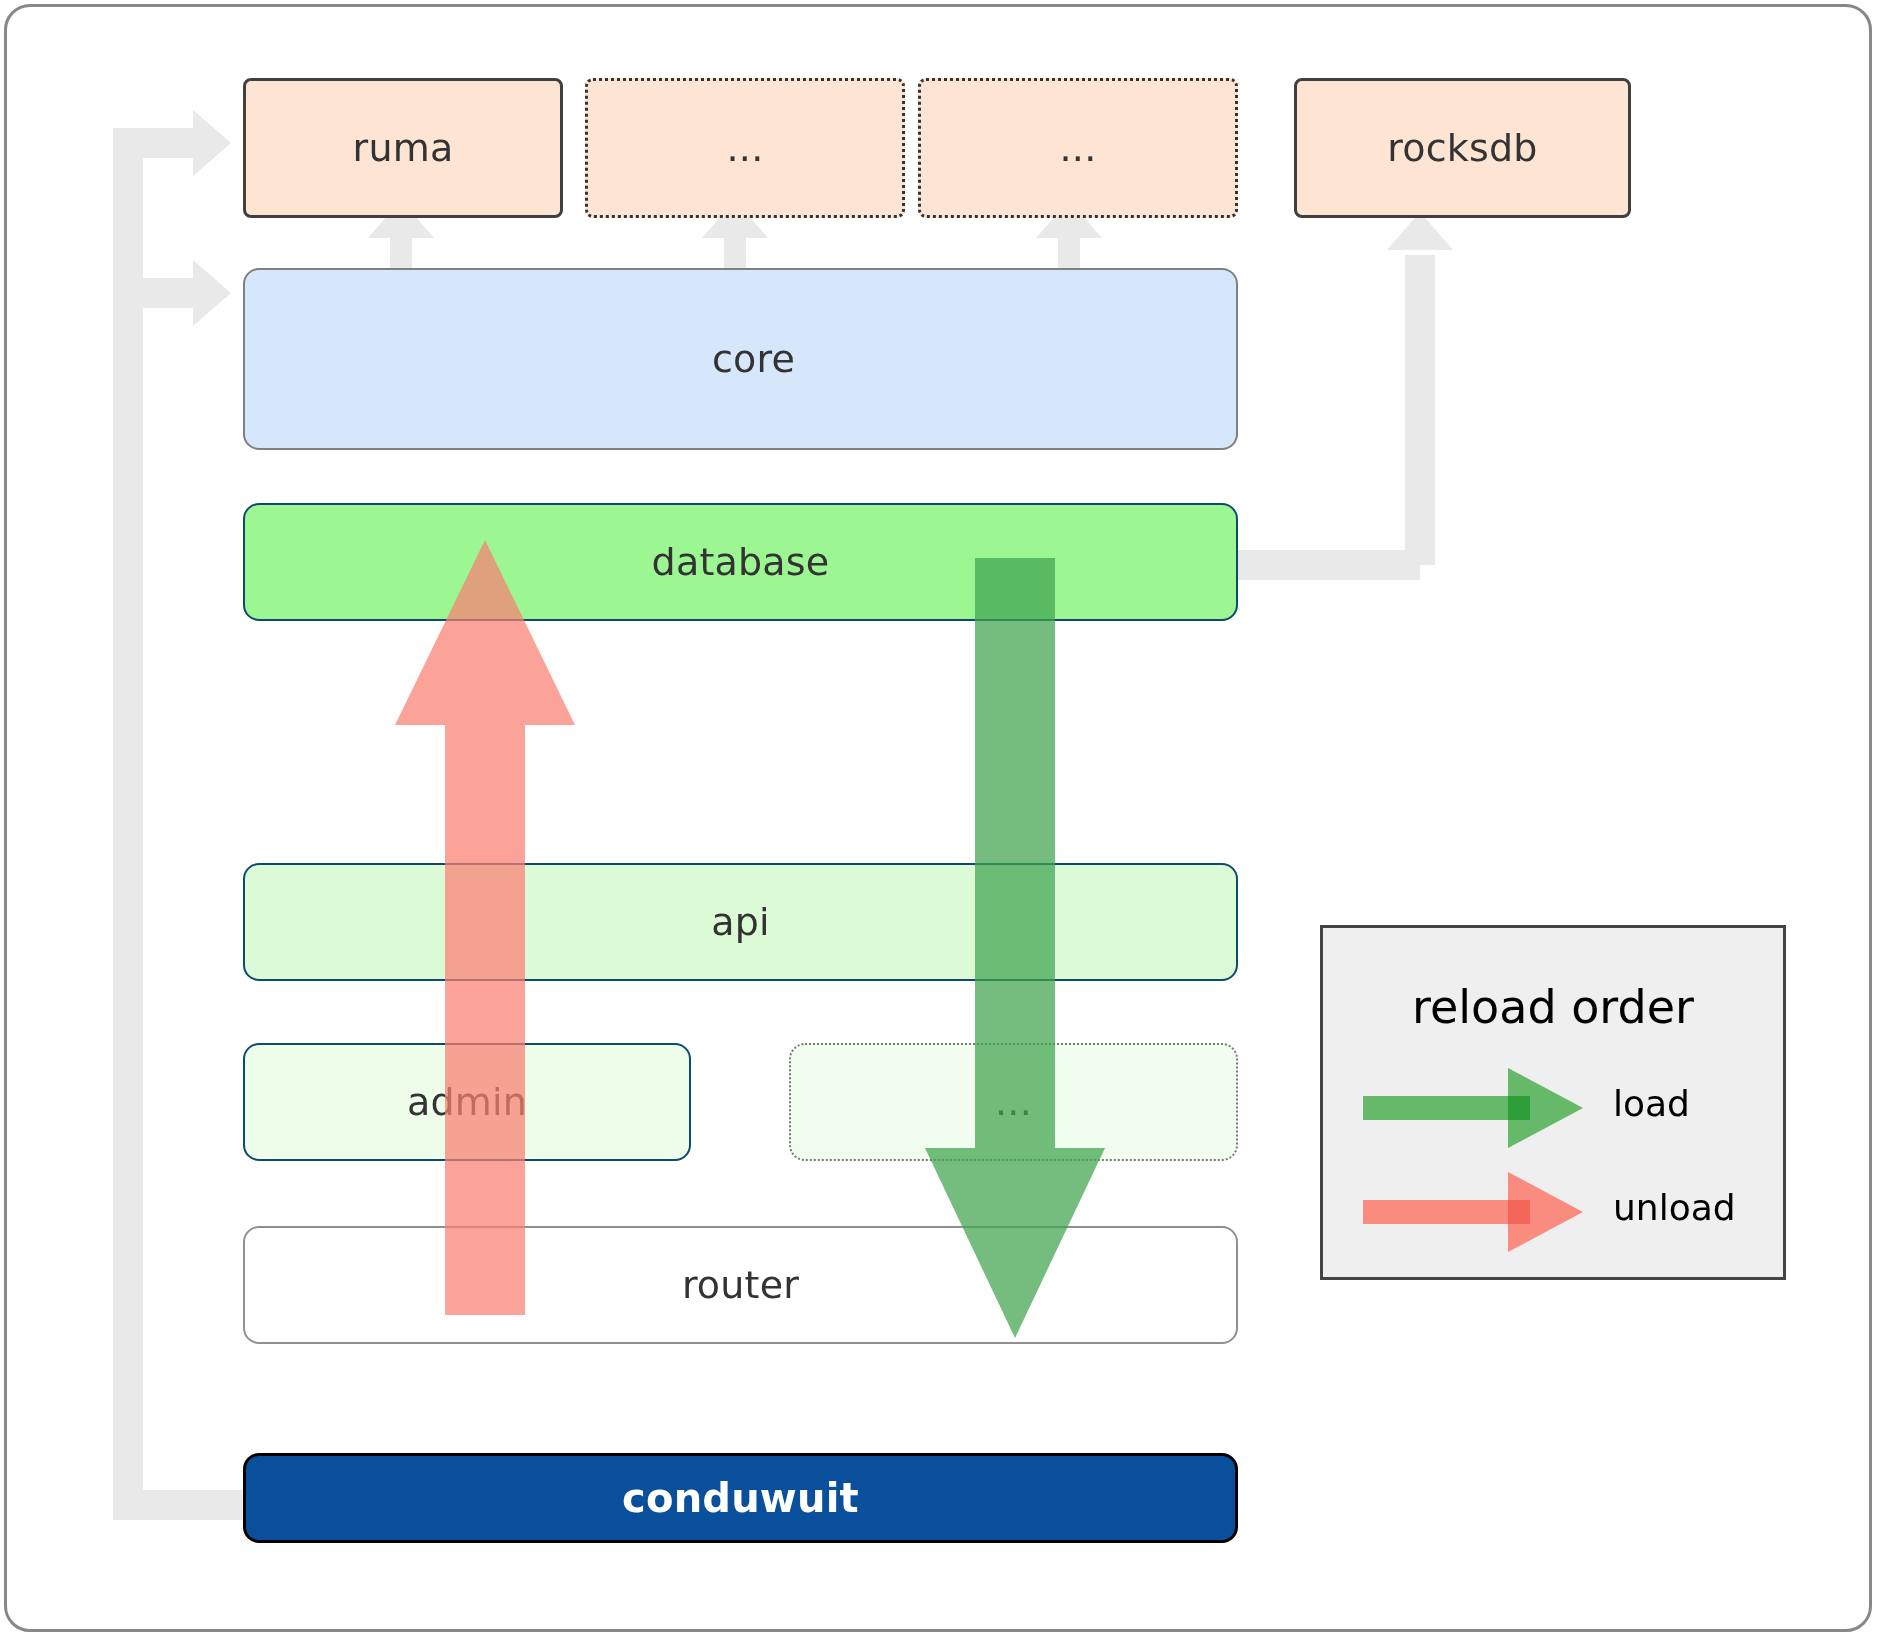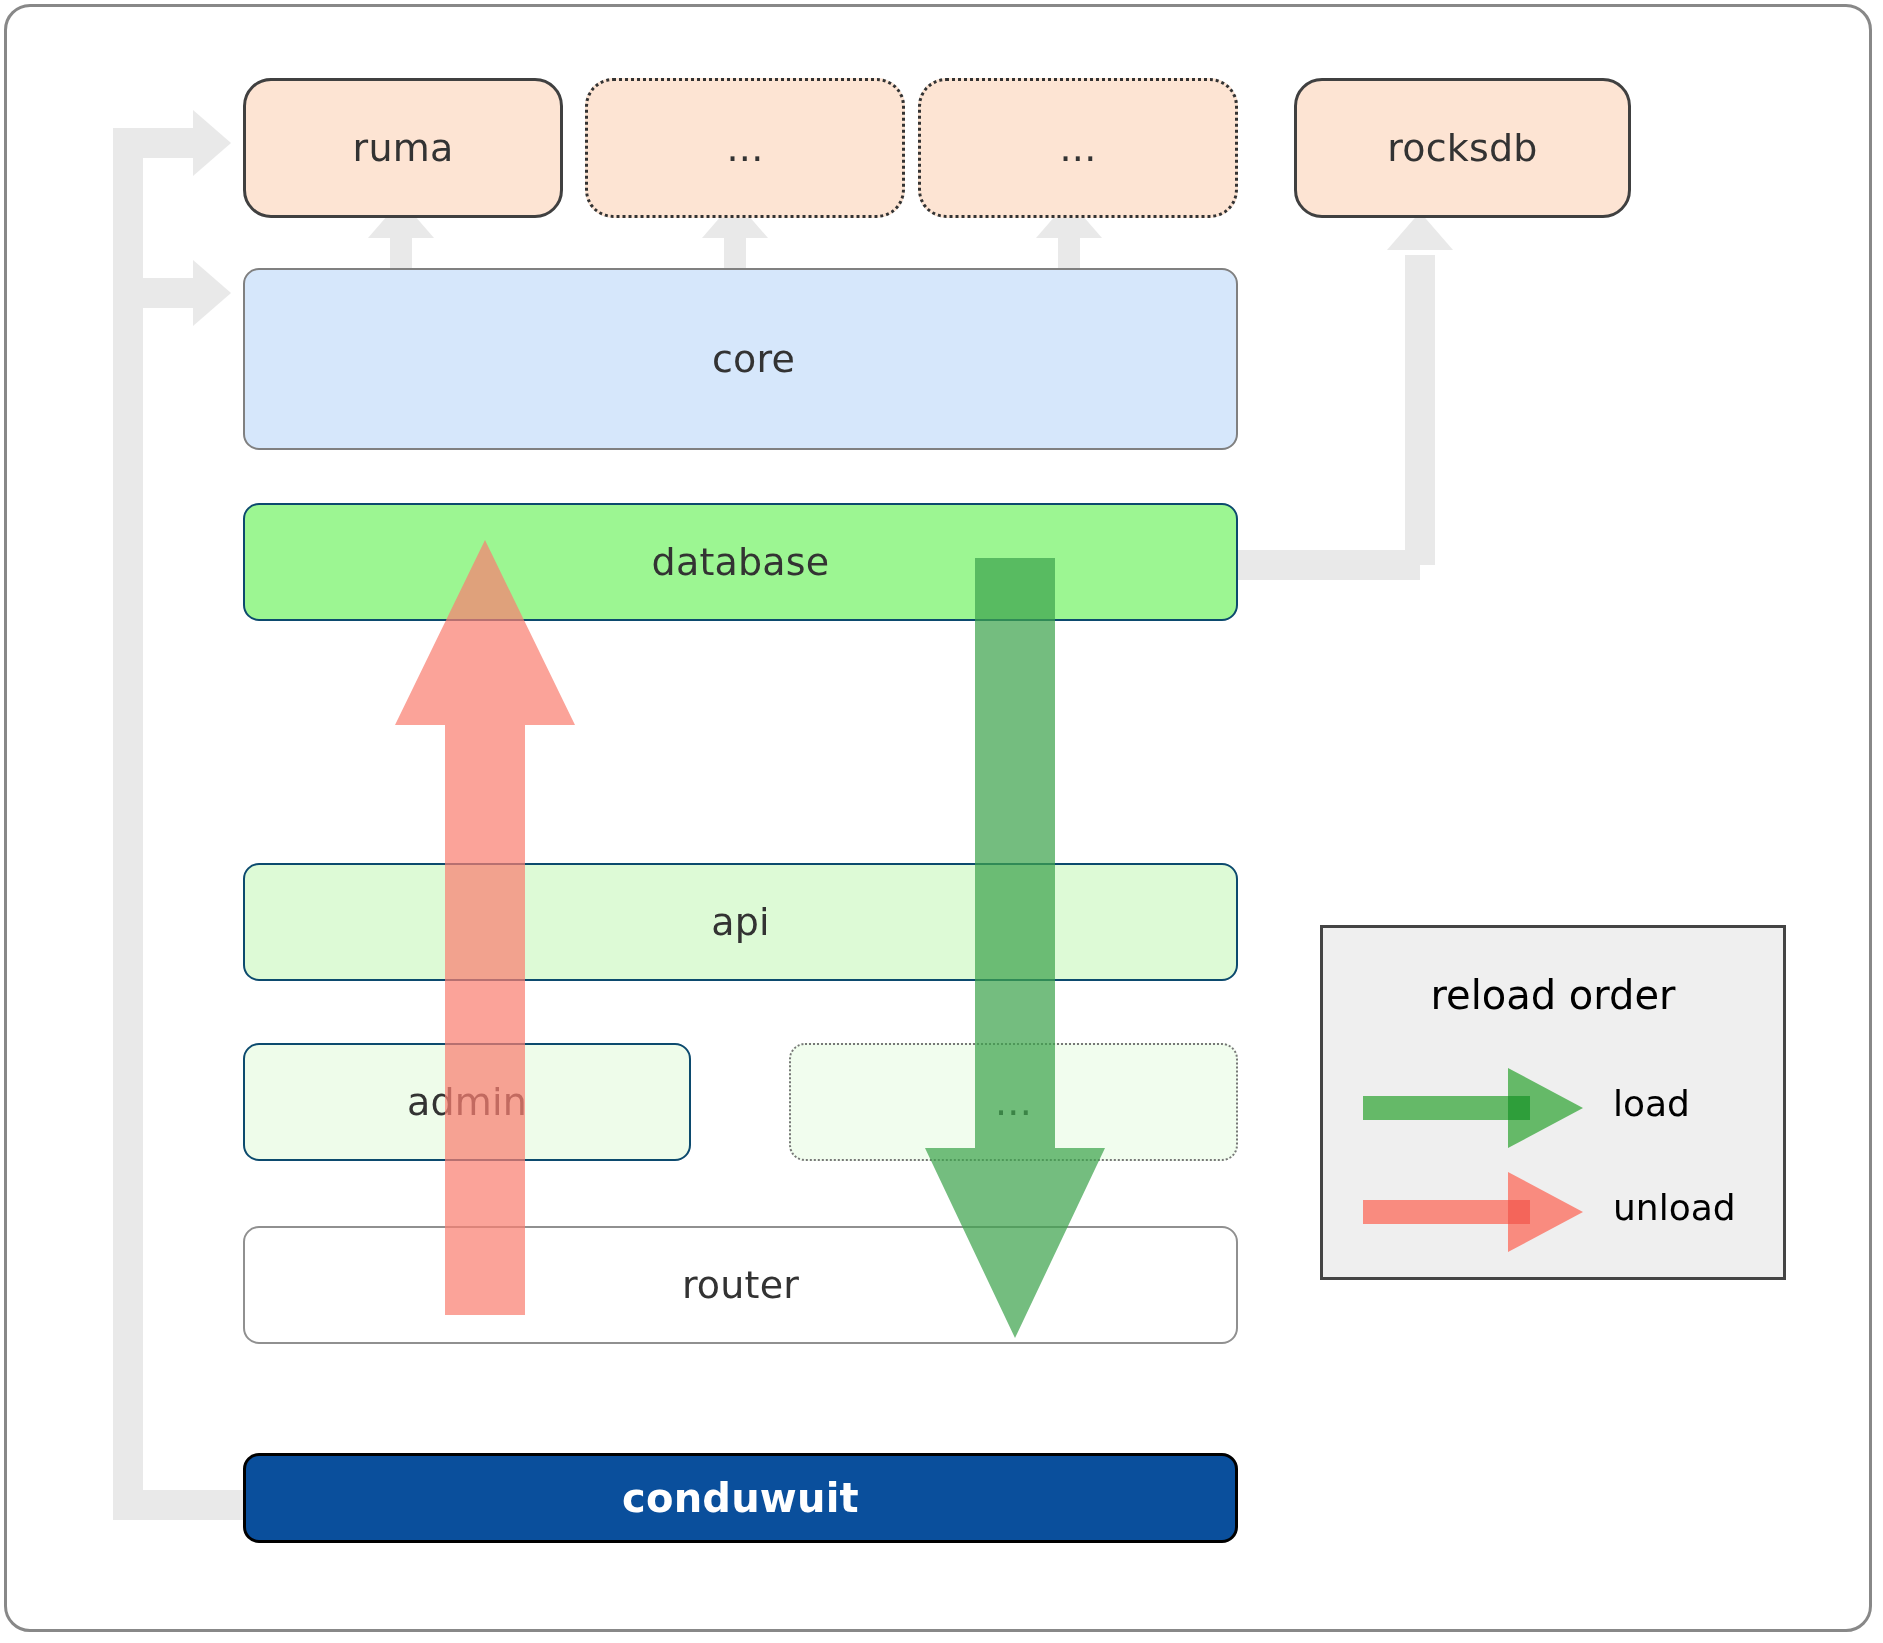--- a/index.html
+++ b/index.html
@@ -38,21 +38,21 @@
     font-size: 38px;
     color: #333333;
     letter-spacing: .2px;
     z-index: 6;
   }
 
   
   .dep {
     background: #fde4d3;
     border: 3px solid #404040;
-    border-radius: 28px;
+    border-radius: 8px;
   }
   .dep.dotted {
     border: 3px dotted #333333;
   }
 
   
   .core {
     background: #d6e7fb;
     border: 2px solid #808080;
     border-radius: 16px;
@@ -111,23 +111,23 @@
   #legend {
     position: absolute;
     background: #efefef;
     border: 3px solid #444444;
     box-sizing: border-box;
     z-index: 9;
   }
   #legend-title {
     position: absolute;
     width: 100%;
-    top: 44px;
+    top: 52px;
     text-align: center;
-    font-size: 40px;
+    font-size: 46px;
     color: #000000;
   }
   .legend-label {
     position: absolute;
     font-size: 36px;
     color: #000000;
   }
 </style>
 </head>
 <body>

